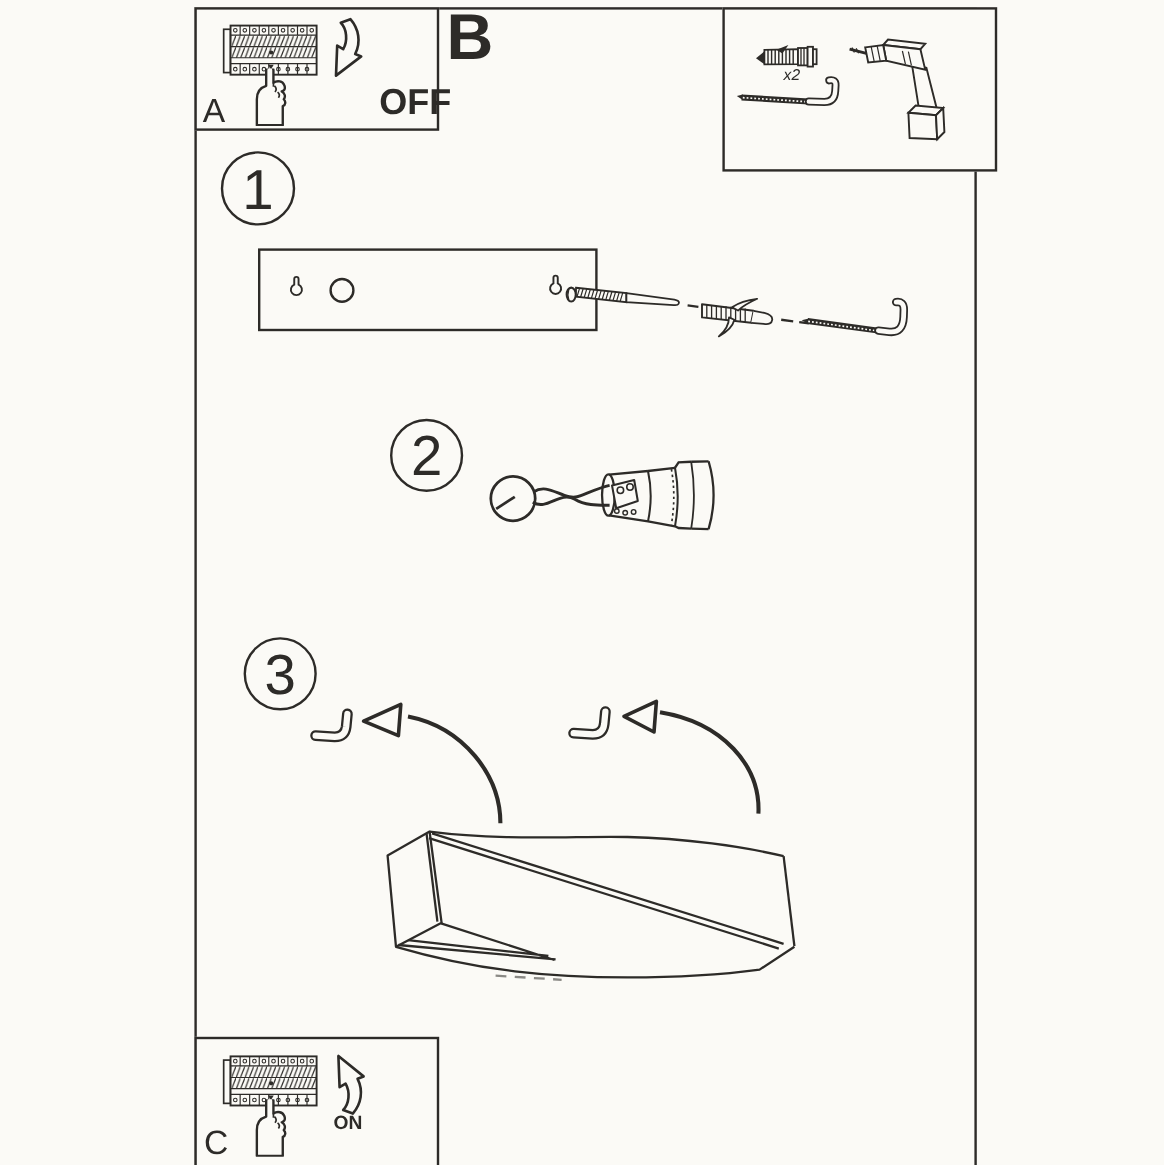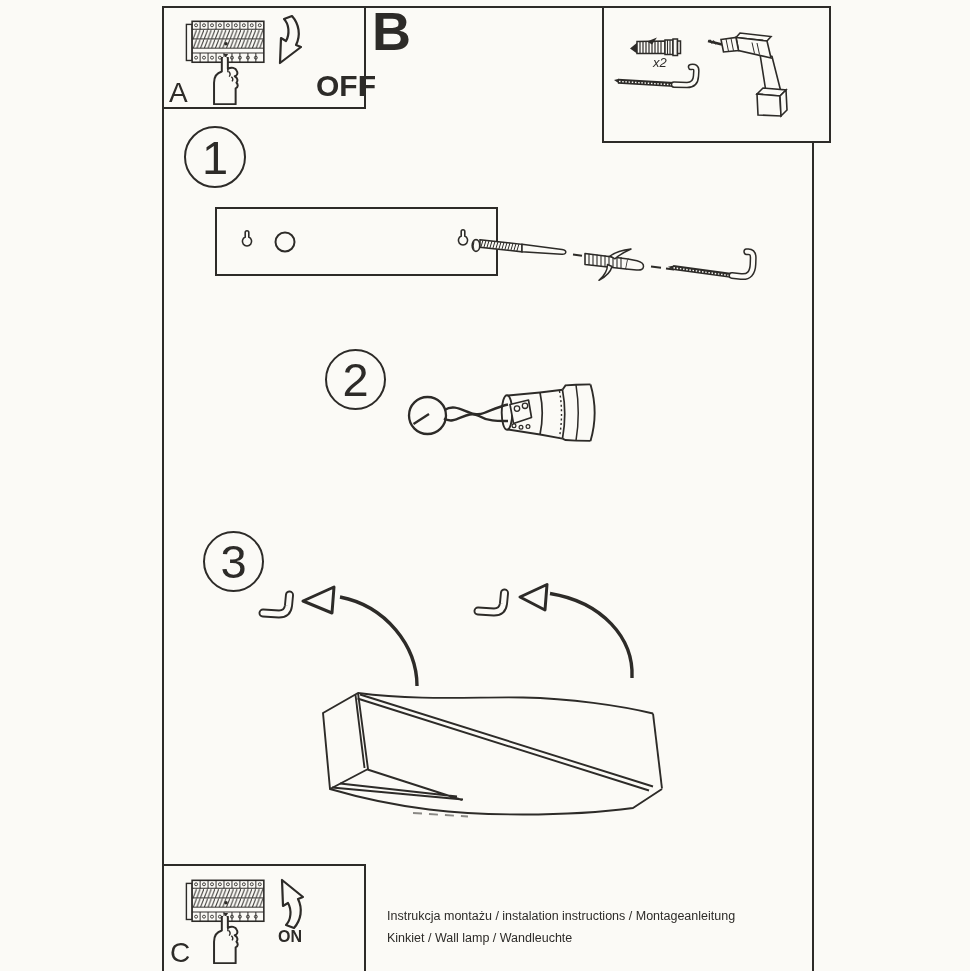--- a/index.html
+++ b/index.html
@@ -236,18 +236,14 @@
   <div class="box box-c">
     <svg width="200" height="106" viewBox="0 0 200 106">
       <use href="#sym-breaker" x="20" y="13" width="84" height="44"></use>
       <use href="#sym-hand" x="44" y="50" width="38" height="48"></use>
       <path class="ln wh" stroke-width="2.2" stroke-linejoin="round" d="M130,62 C137,54 139,43 134,33 L139,31 L118,14 L119,40 L124,37 C128,44 127,54 122,59 Z"></path>
     </svg>
     <div class="corner-label" style="left:6px;top:73px;">C</div>
     <div class="state-label" style="left:114px;top:63px;font-size:16px;">ON</div>
   </div>
 
-  <div class="footer">
-    <div>Instrukcja montażu / instalation instructions / Montageanleitung</div>
-    <div>Kinkiet / Wall lamp / Wandleuchte</div>
-  </div>
 
 </div>
 
 </body></html>

